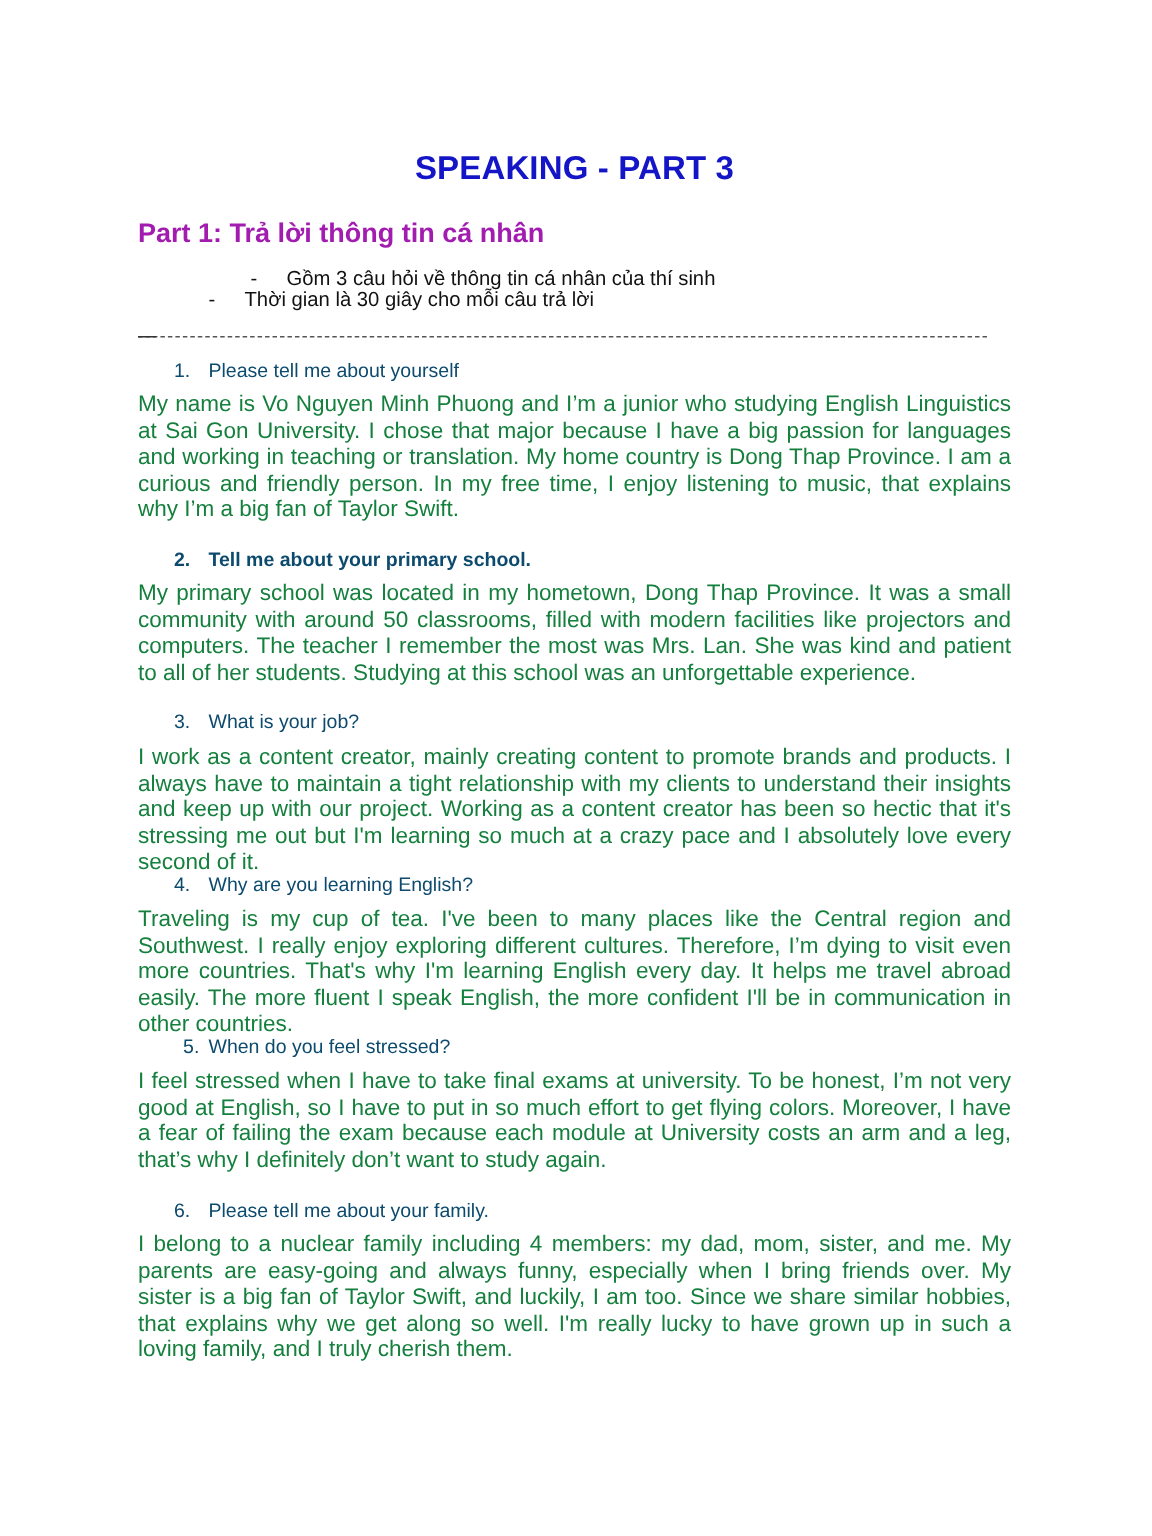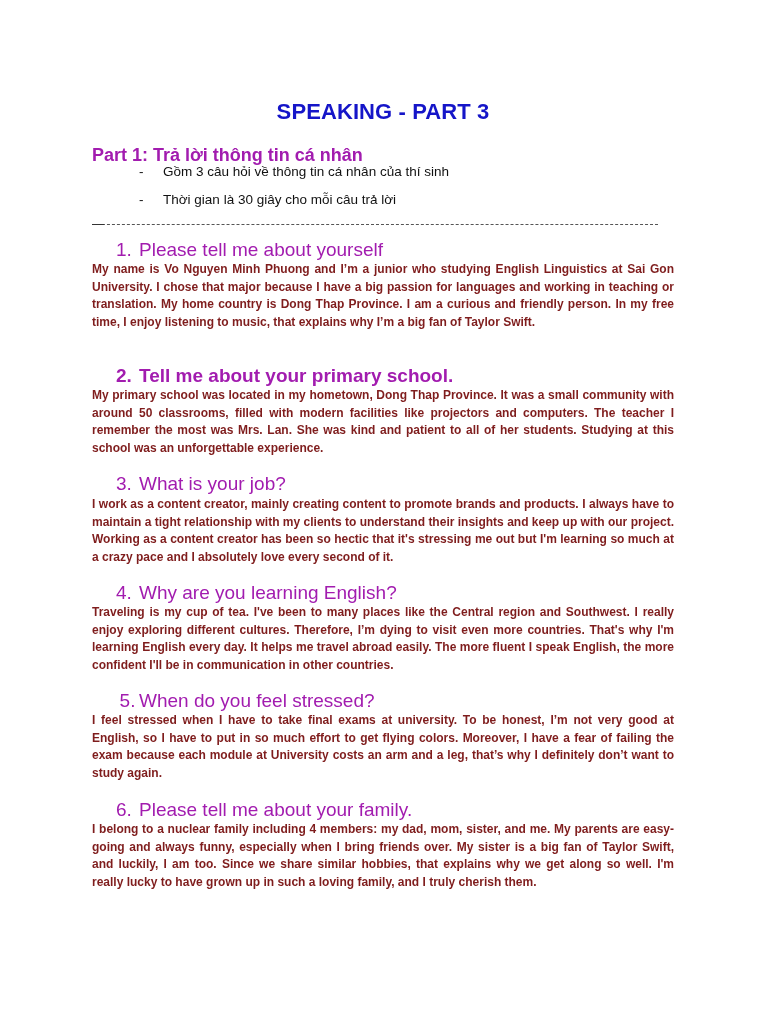--- a/index.html
+++ b/index.html
@@ -63,49 +63,48 @@
       content: "";
       position: absolute;
       left: 0;
       top: -1.5px;
       width: 12px;
       border-top: 1.5px solid #333;
     }
     .question {
       position: absolute;
       left: 24px;
-      font-size: 19px;
-      color: #a21caf;
+      font-size: 13px;
+      color: #0c4a6e;
       white-space: nowrap;
     }
     .question .num {
       display: inline-block;
       width: 23px;
     }
     .answer {
       position: absolute;
       left: 0;
       width: 582px;
-      font-size: 12px;
+      font-size: 15px;
       line-height: 17.6px;
       text-align: justify;
-      color: #7f1d1d;
-      font-weight: bold;
+      color: #15803d;
     }
   </style>
 </head>
 <body>
 
 <div class="page">
 
   <div class="title">SPEAKING - PART 3</div>
 
   <div class="section-heading">Part 1: Trả lời thông tin cá nhân</div>
 
-  <div class="bullet" style="top:164px;">
+  <div class="bullet" style="top:178px;margin-left:28px;">
     <span class="dash">-</span><span>Gồm 3 câu hỏi về thông tin cá nhân của thí sinh</span>
   </div>
   <div class="bullet" style="top:192px;">
     <span class="dash">-</span><span>Thời gian là 30 giây cho mỗi câu trả lời</span>
   </div>
 
   <div class="divider"></div>
 
   <div class="question" style="top:239px;">
     <span class="num">1.</span><span>Please tell me about yourself</span>

